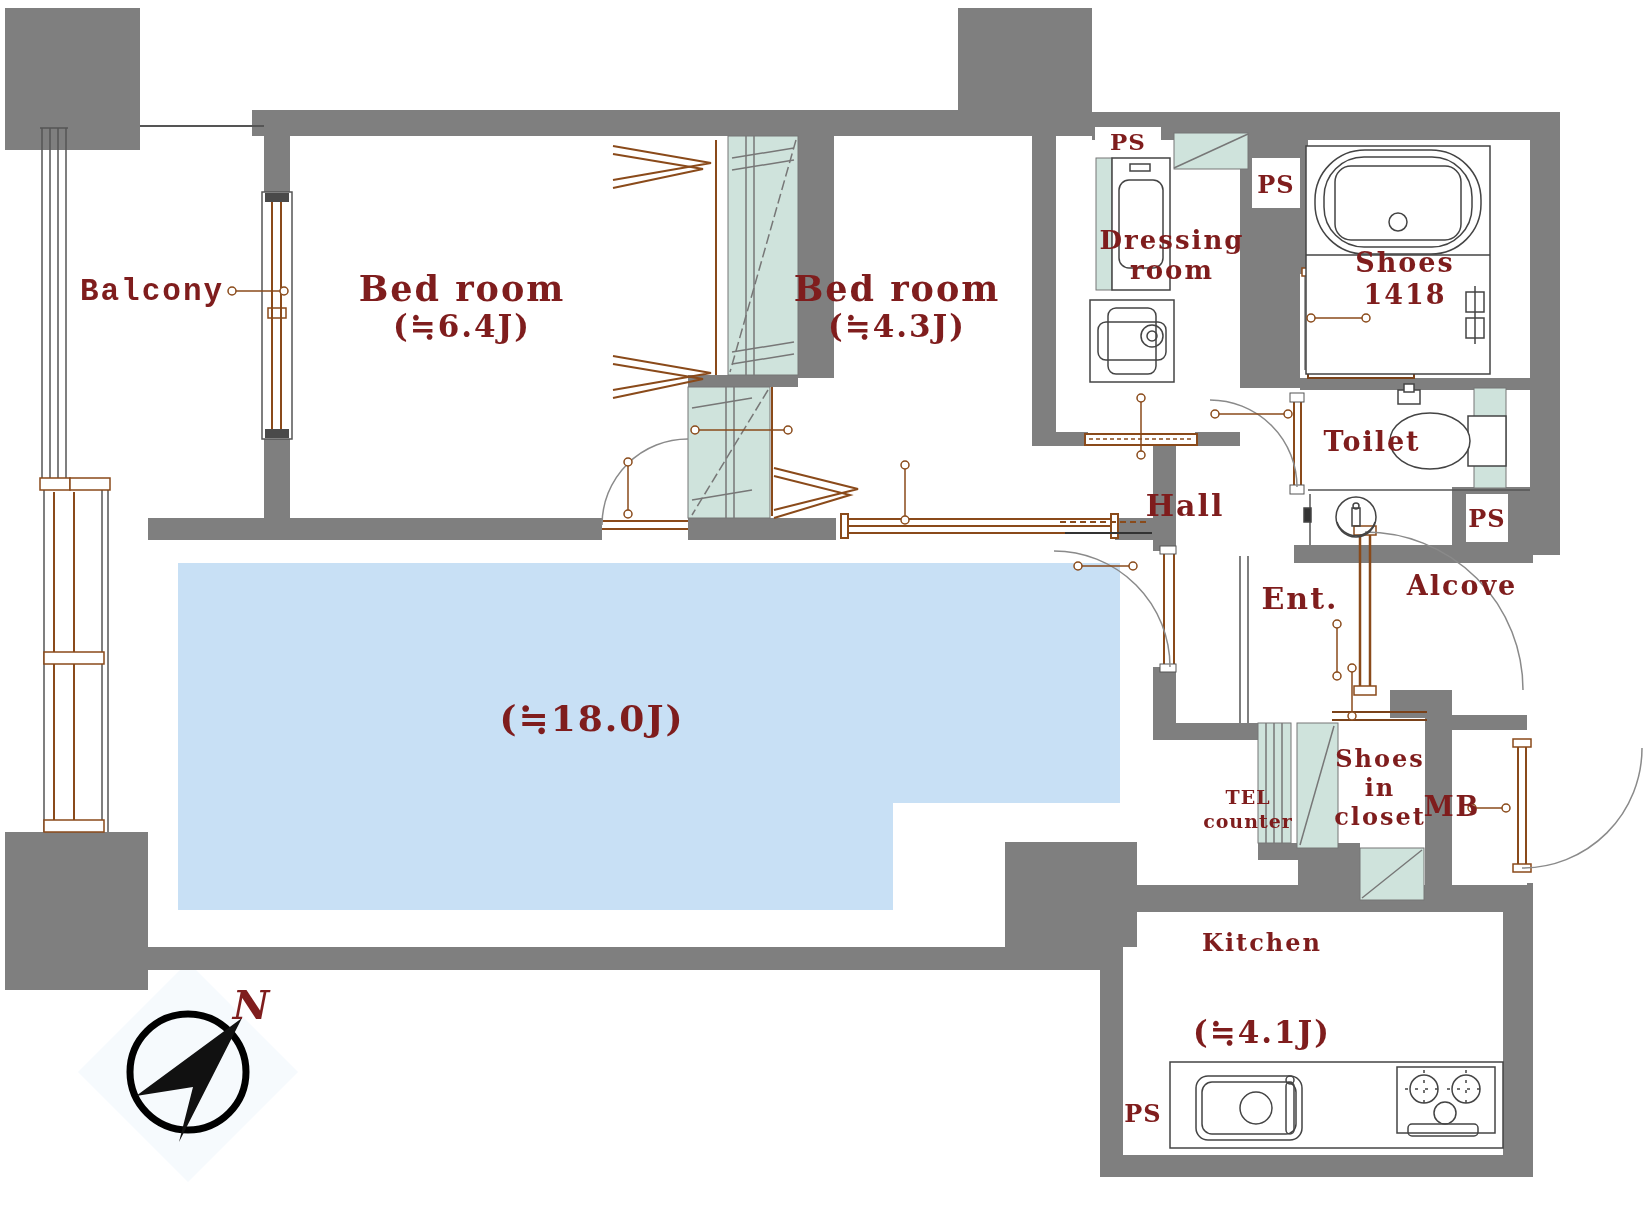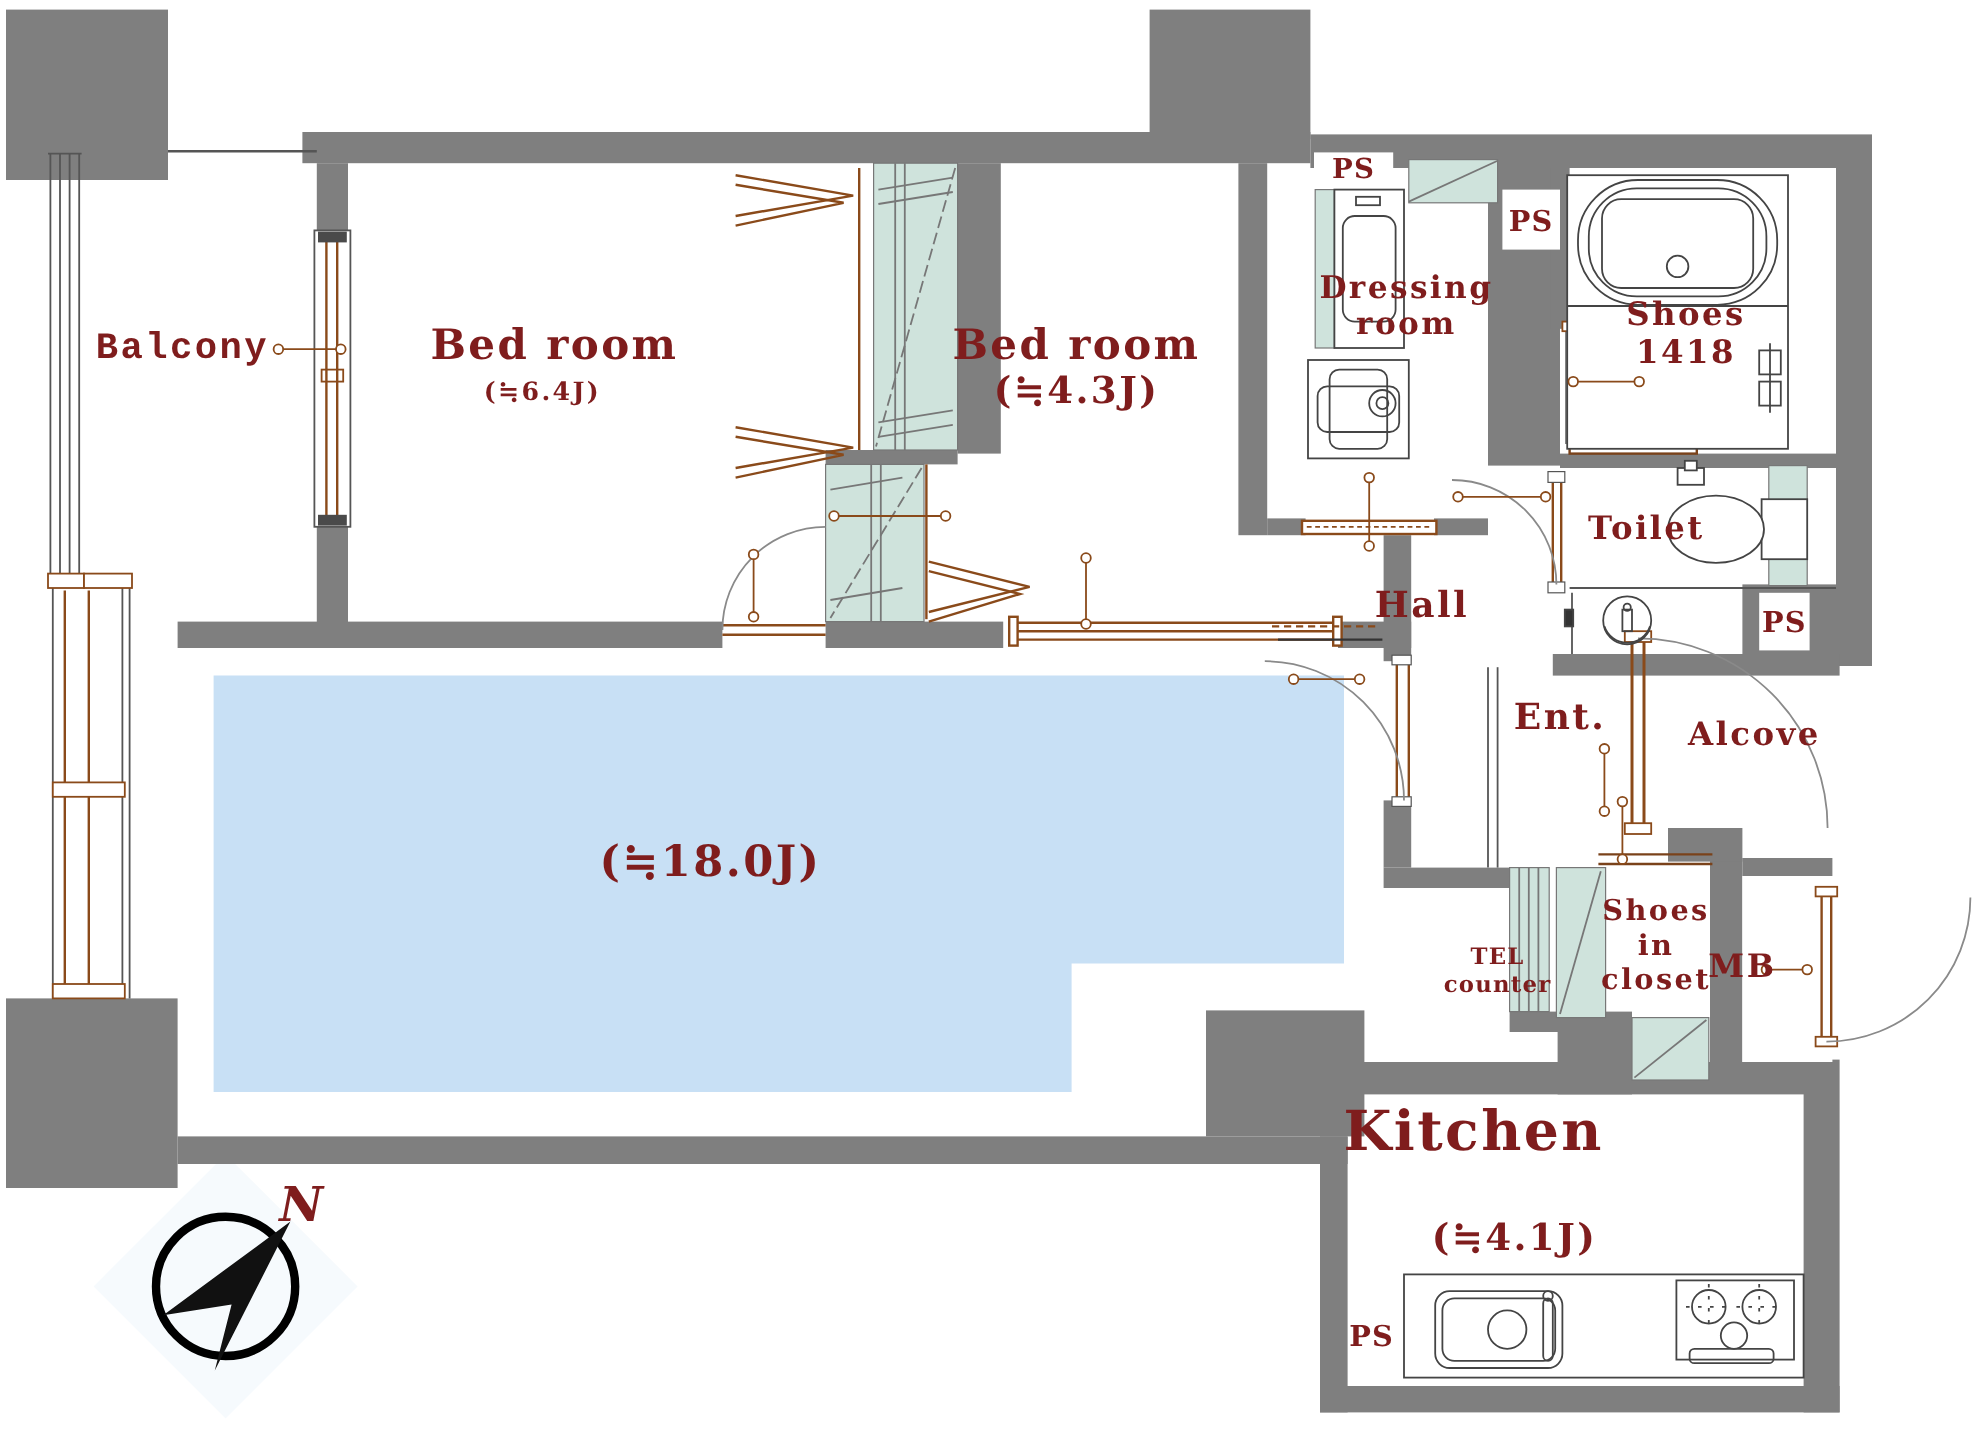--- a/index.html
+++ b/index.html
@@ -319,51 +319,51 @@
 
   <g>
     <circle cx="188" cy="1072" r="58" fill="none" stroke="#000" stroke-width="7"></circle>
     <polygon points="242,1018 136,1096 193,1087 179,1142" fill="#111"></polygon>
   </g>
 </svg>
 
   <div class="lbl" style="left:152px;top:291px;font-size:31px;font-family:Liberation Mono, monospace;">Balcony</div>
 
   <div class="lbl" style="left:462px;top:288px;font-size:35px;">Bed room</div>
-  <div class="lbl" style="left:452px;top:326px;font-size:21px;">(≒6.4J)</div>
+  <div class="lbl" style="left:462px;top:326px;font-size:31px;">(≒6.4J)</div>
 
   <div class="lbl" style="left:897px;top:288px;font-size:35px;">Bed room</div>
   <div class="lbl" style="left:897px;top:326px;font-size:31px;">(≒4.3J)</div>
 
   <div class="lbl" style="left:1172px;top:240px;font-size:26px;">Dressing</div>
   <div class="lbl" style="left:1172px;top:270px;font-size:26px;">room</div>
 
   <div class="lbl" style="left:1405px;top:262px;font-size:27px;">Shoes</div>
   <div class="lbl" style="left:1405px;top:294px;font-size:27px;">1418</div>
 
   <div class="lbl" style="left:1372px;top:441px;font-size:27px;">Toilet</div>
 
   <div class="lbl" style="left:1185px;top:505px;font-size:30px;">Hall</div>
 
   <div class="lbl" style="left:1300px;top:588px;font-size:30px;margin-top:10px;">Ent.</div>
 
-  <div class="lbl" style="left:1462px;top:612px;font-size:27px;">Alcove</div>
+  <div class="lbl" style="left:1462px;top:585px;font-size:27px;">Alcove</div>
 
   <div class="lbl" style="left:1380px;top:758px;font-size:24px;">Shoes</div>
   <div class="lbl" style="left:1380px;top:787px;font-size:24px;">in</div>
   <div class="lbl" style="left:1380px;top:816px;font-size:24px;">closet</div>
 
   <div class="lbl" style="left:1248px;top:797px;font-size:19px;letter-spacing:1px;">TEL</div>
   <div class="lbl" style="left:1248px;top:821px;font-size:19px;letter-spacing:1px;">counter</div>
 
   <div class="lbl" style="left:1452px;top:806px;font-size:27px;">MB</div>
 
   <div class="lbl" style="left:592px;top:718px;font-size:36px;">(≒18.0J)</div>
 
-  <div class="lbl" style="left:1228px;top:942px;font-size:46px;">Kitchen</div>
+  <div class="lbl" style="left:1262px;top:942px;font-size:24px;">Kitchen</div>
   <div class="lbl" style="left:1262px;top:1004px;font-size:31px;margin-top:28px;">(≒4.1J)</div>
 
   <div class="lbl" style="left:1128px;top:141px;font-size:23px;letter-spacing:1px;">PS</div>
   <div class="lbl" style="left:1276px;top:184px;font-size:24px;letter-spacing:1px;">PS</div>
   <div class="lbl" style="left:1487px;top:518px;font-size:24px;letter-spacing:1px;">PS</div>
   <div class="lbl" style="left:1143px;top:1113px;font-size:24px;letter-spacing:1px;">PS</div>
 
   <div class="lbl n-mark" style="left:252px;top:1004px;font-size:40px;">N</div>
 
 </div>

